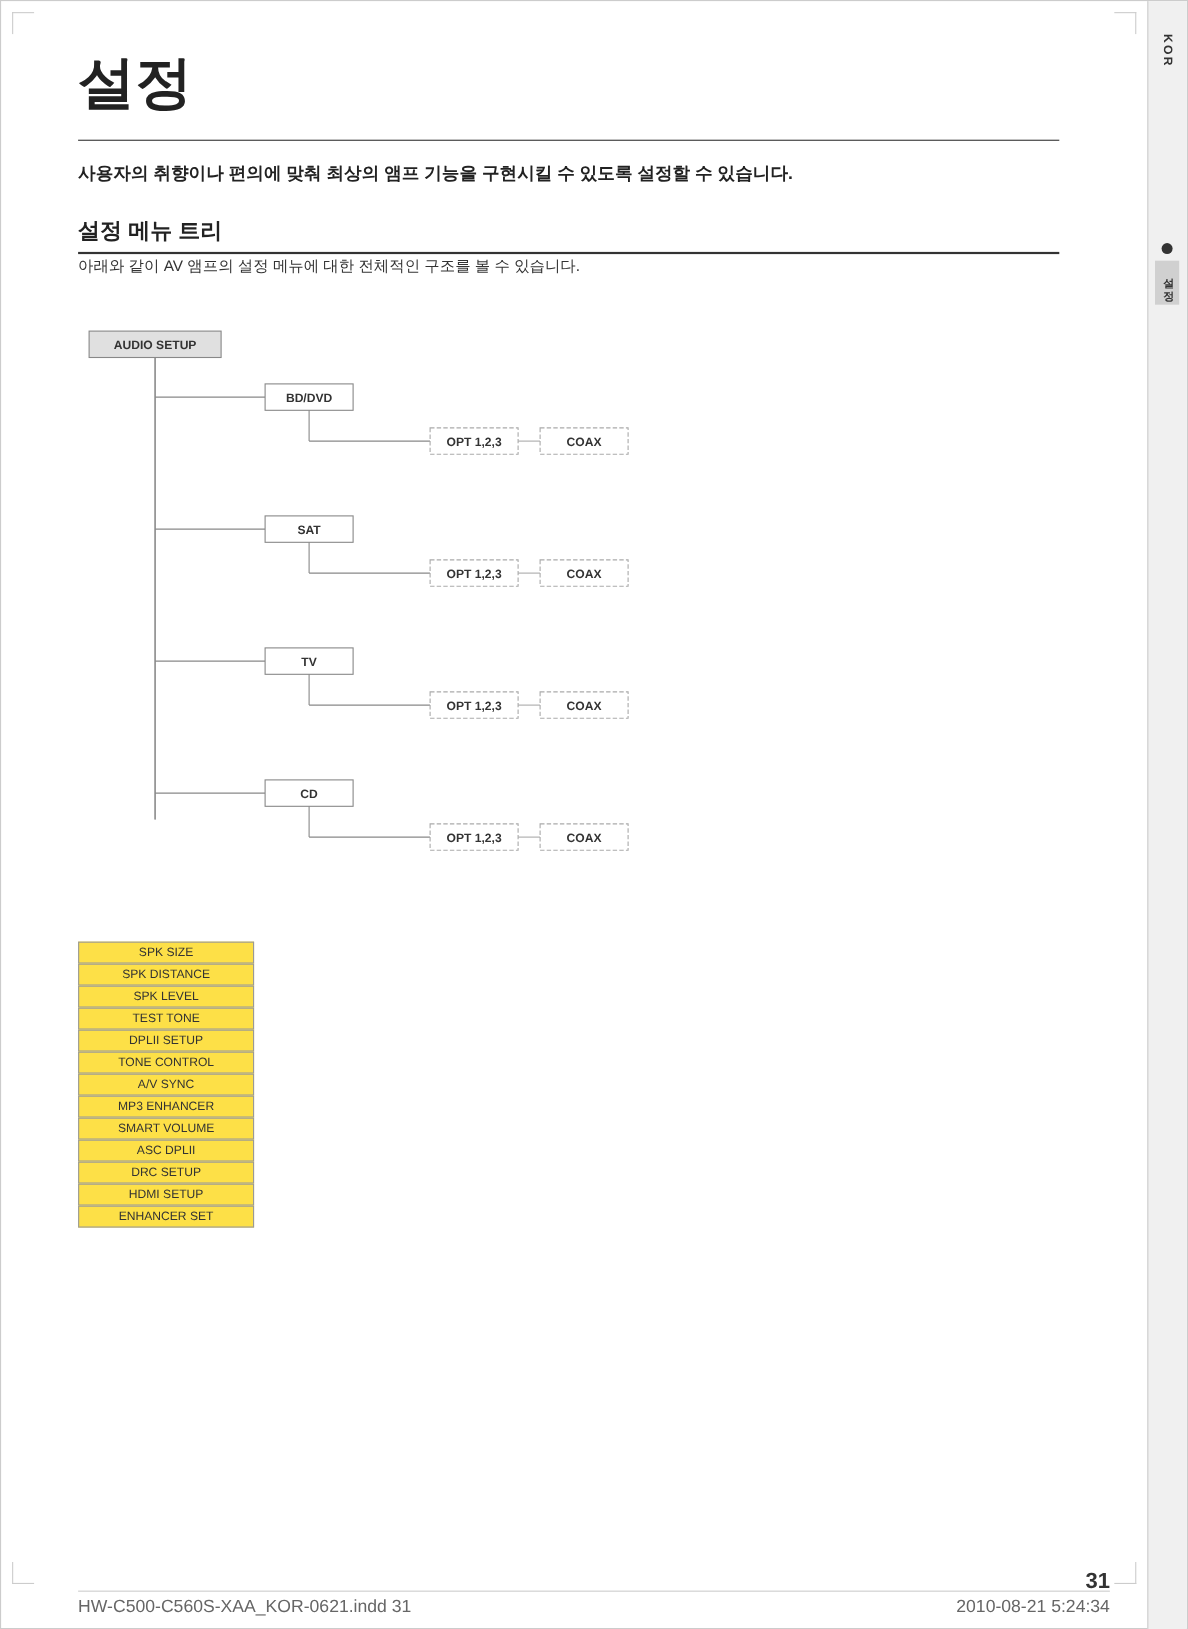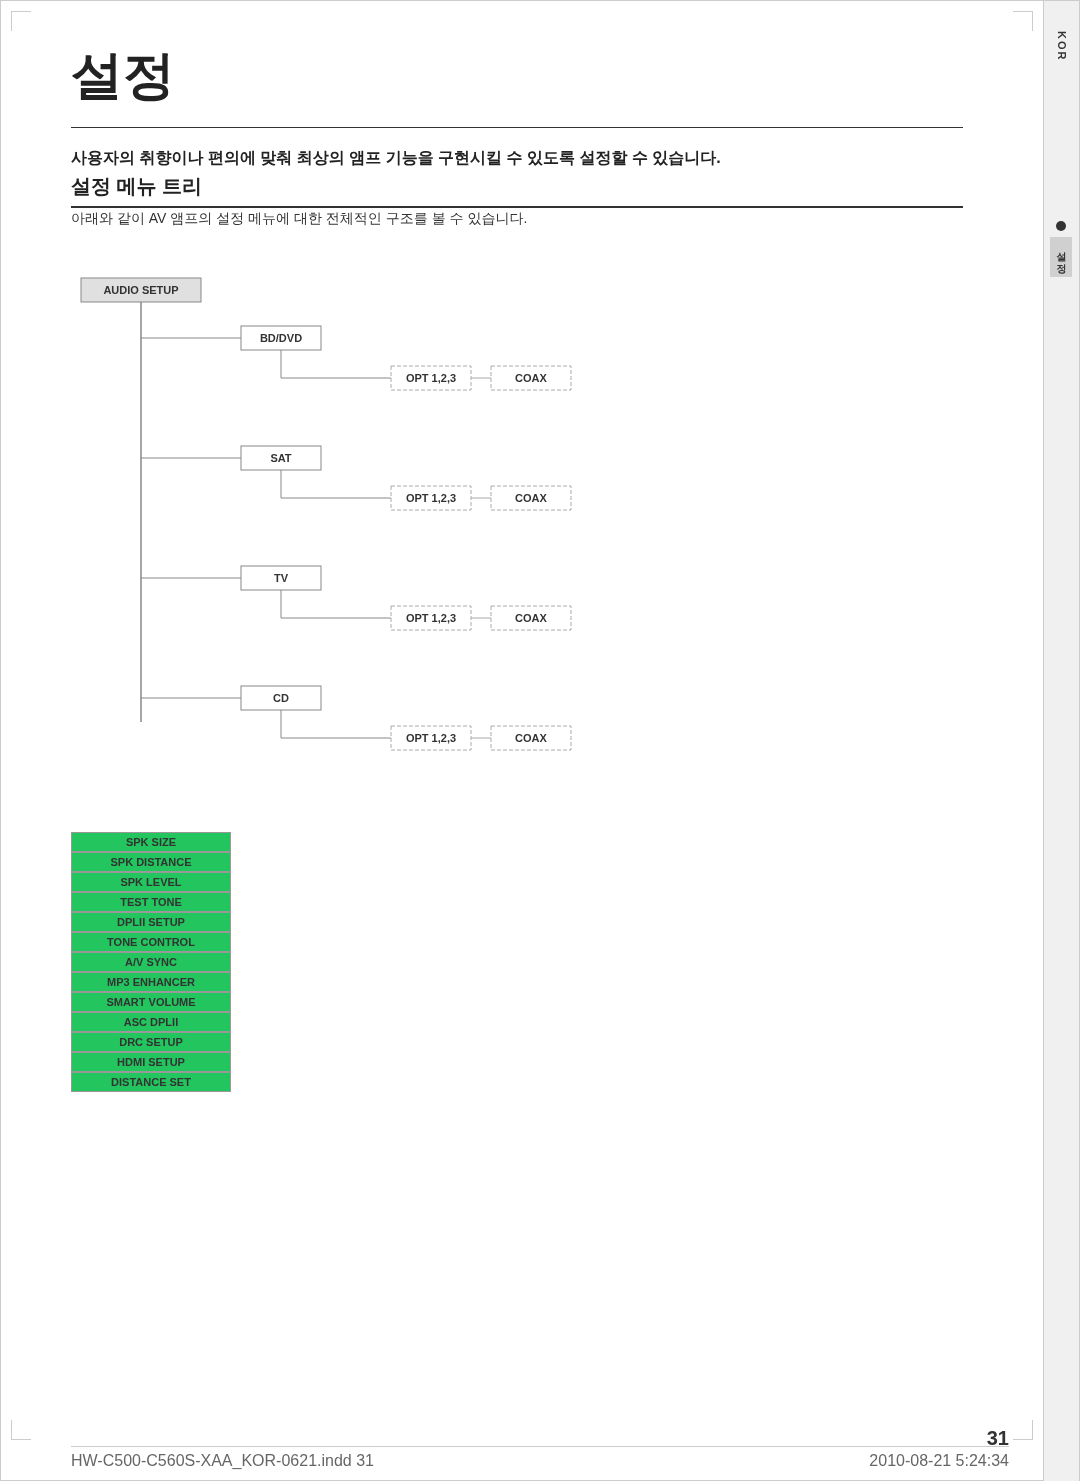--- a/index.html
+++ b/index.html
@@ -85,21 +85,21 @@
       color: #222;
       margin-bottom: 20px;
       border-bottom: 1px solid #333;
       padding-bottom: 16px;
     }
 
     
     .page-subtitle {
       font-size: 16px;
       color: #222;
-      margin-bottom: 4px;
+      margin-bottom: 27px;
       font-weight: bold;
     }
 
     
     .section-heading {
       font-size: 20px;
       font-weight: bold;
       color: #222;
       border-bottom: 2px solid #333;
       padding-bottom: 6px;
@@ -124,23 +124,23 @@
       margin-top: 10px;
       display: flex;
       flex-direction: column;
       gap: 0;
     }
 
     .menu-item-box {
       border: 1px solid #999;
       padding: 3px 10px;
       font-size: 11px;
-      font-weight: bold;
-      color: #333;
-      background: #22c55e;
+      font-weight: normal;
+      color: #333;
+      background: #fde047;
       width: 160px;
       text-align: center;
     }
 
     
     .page-number {
       position: absolute;
       bottom: 30px;
       right: 70px;
       font-size: 20px;
@@ -273,21 +273,21 @@
         <div class="menu-item-box">SPK LEVEL</div>
         <div class="menu-item-box">TEST TONE</div>
         <div class="menu-item-box">DPLII SETUP</div>
         <div class="menu-item-box">TONE CONTROL</div>
         <div class="menu-item-box">A/V SYNC</div>
         <div class="menu-item-box">MP3 ENHANCER</div>
         <div class="menu-item-box">SMART VOLUME</div>
         <div class="menu-item-box">ASC DPLII</div>
         <div class="menu-item-box">DRC SETUP</div>
         <div class="menu-item-box">HDMI SETUP</div>
-        <div class="menu-item-box">DISTANCE SET</div>
+        <div class="menu-item-box">ENHANCER SET</div>
       </div>
 
   </div>
 
   <div class="page-number">31</div>
 
   <div class="footer">
     <span>HW-C500-C560S-XAA_KOR-0621.indd  31</span>
     <span>2010-08-21   5:24:34</span>
   </div>

